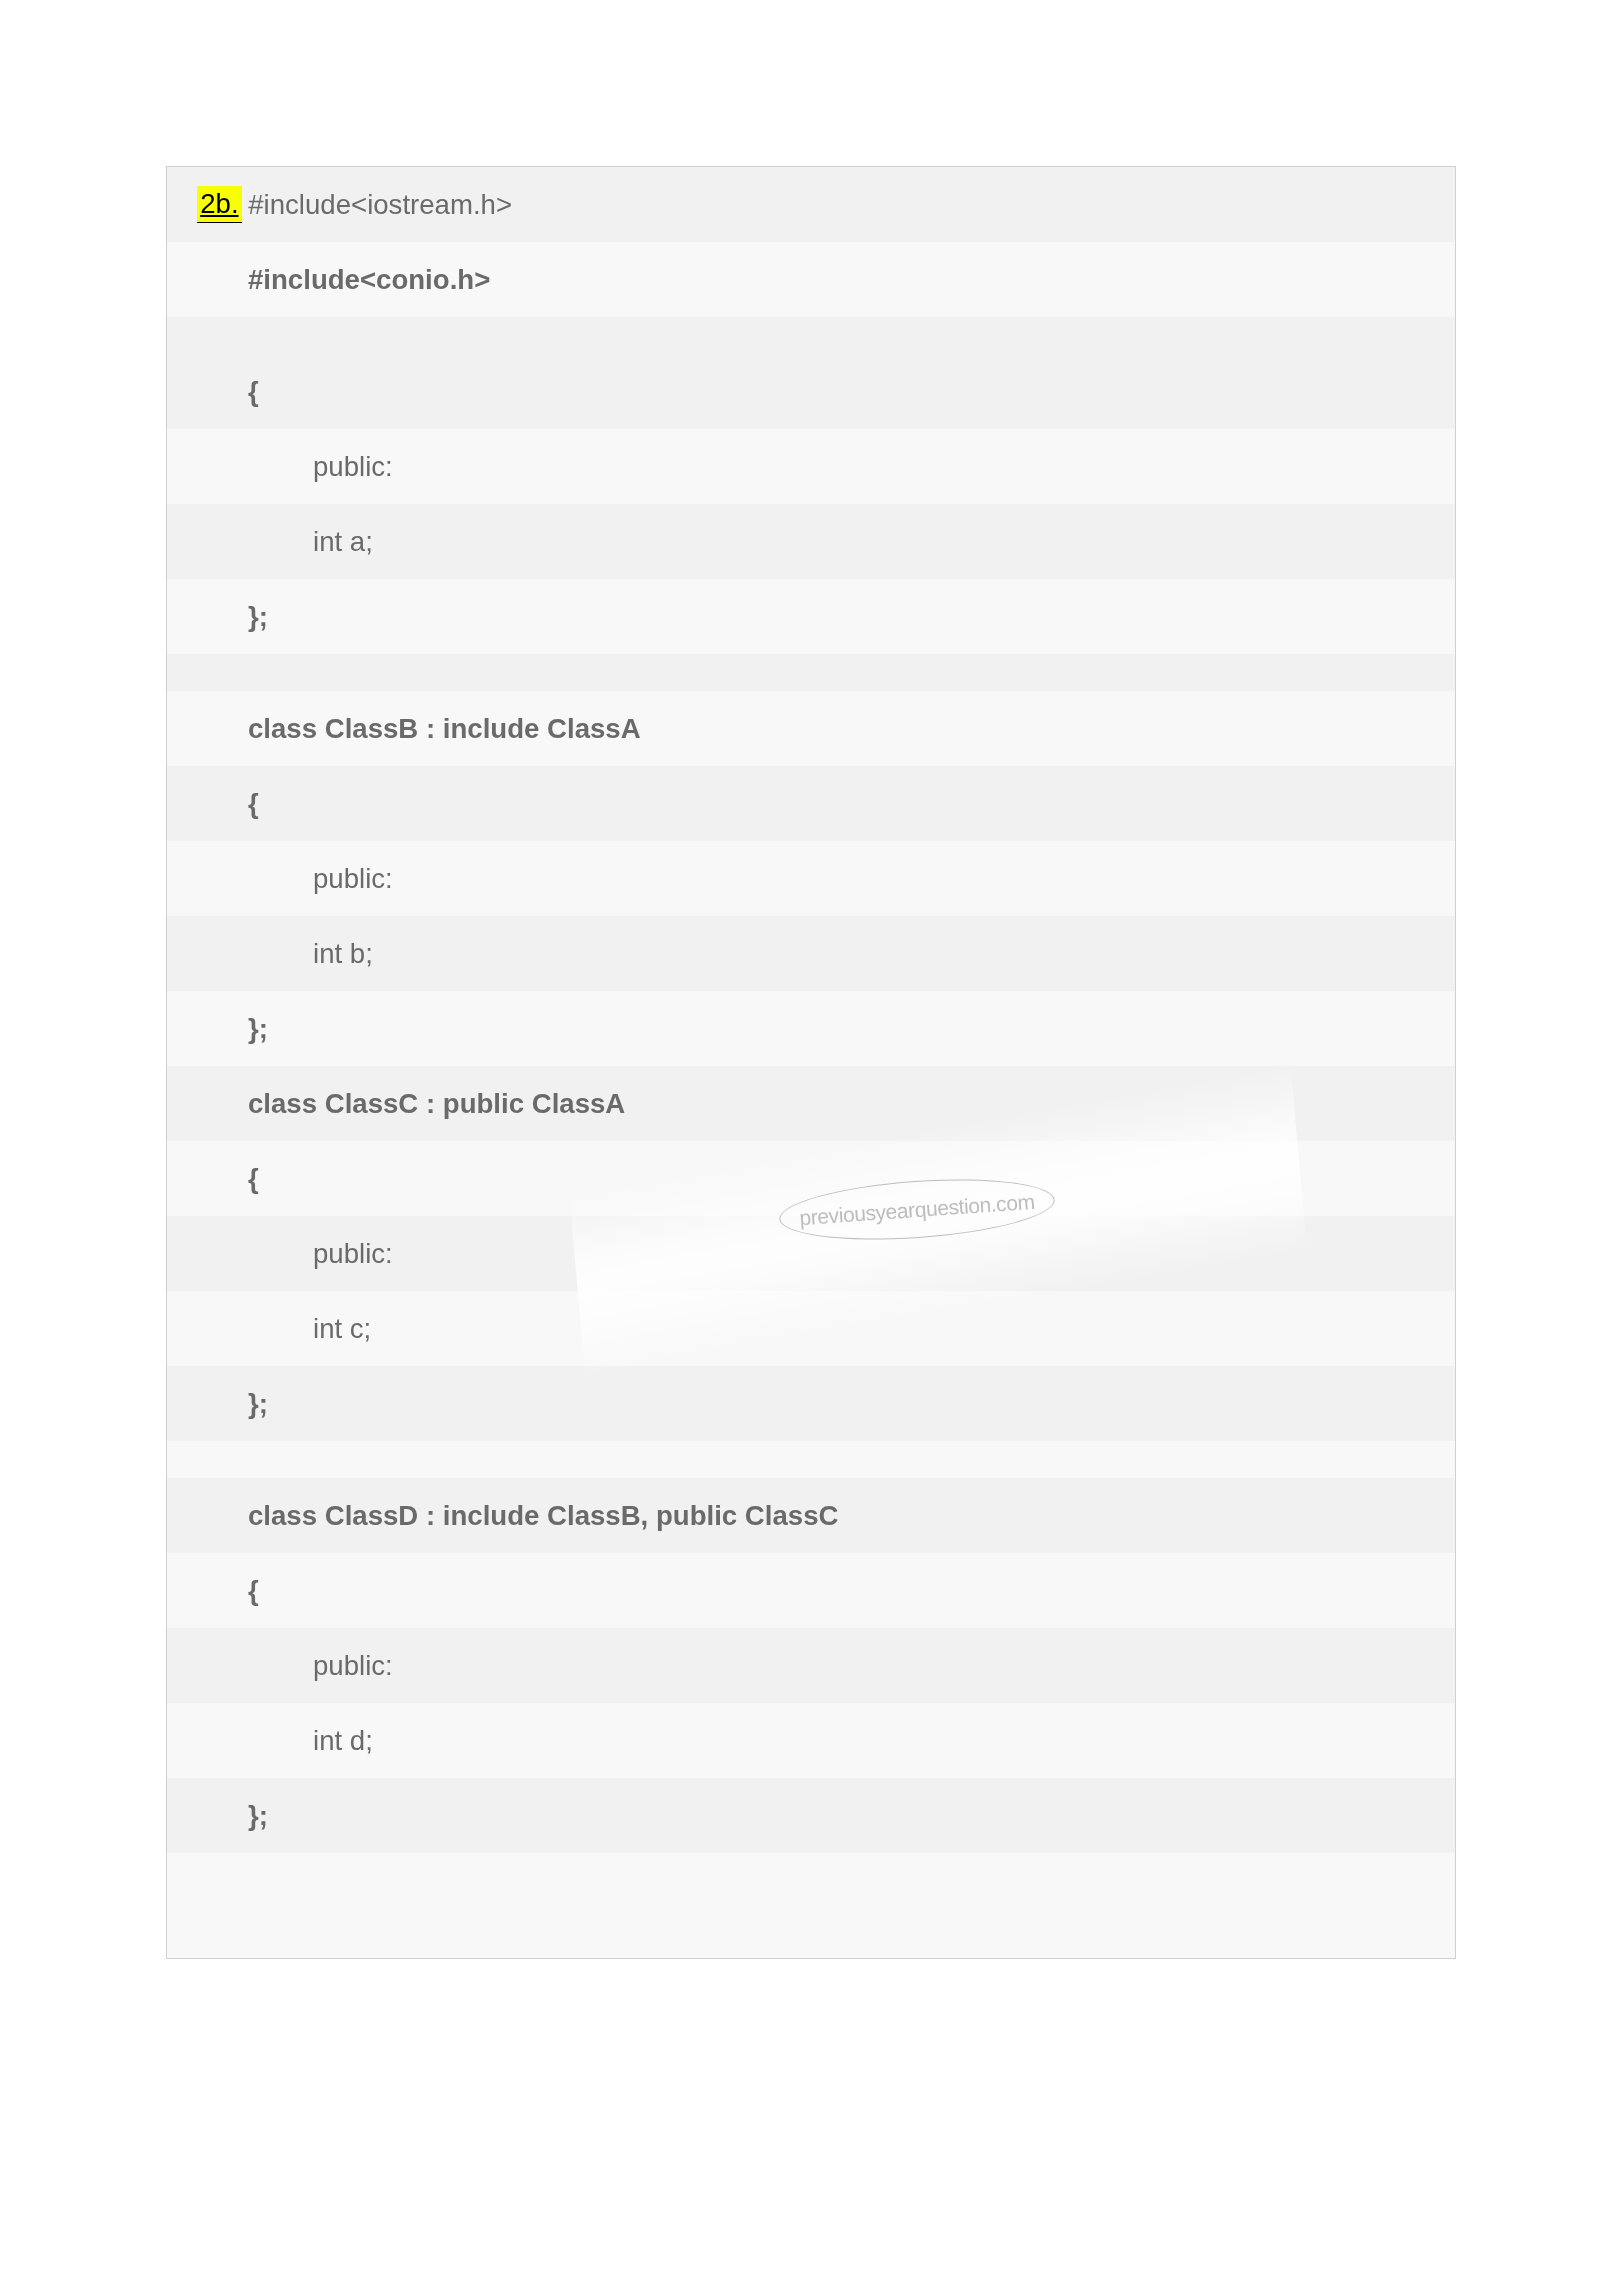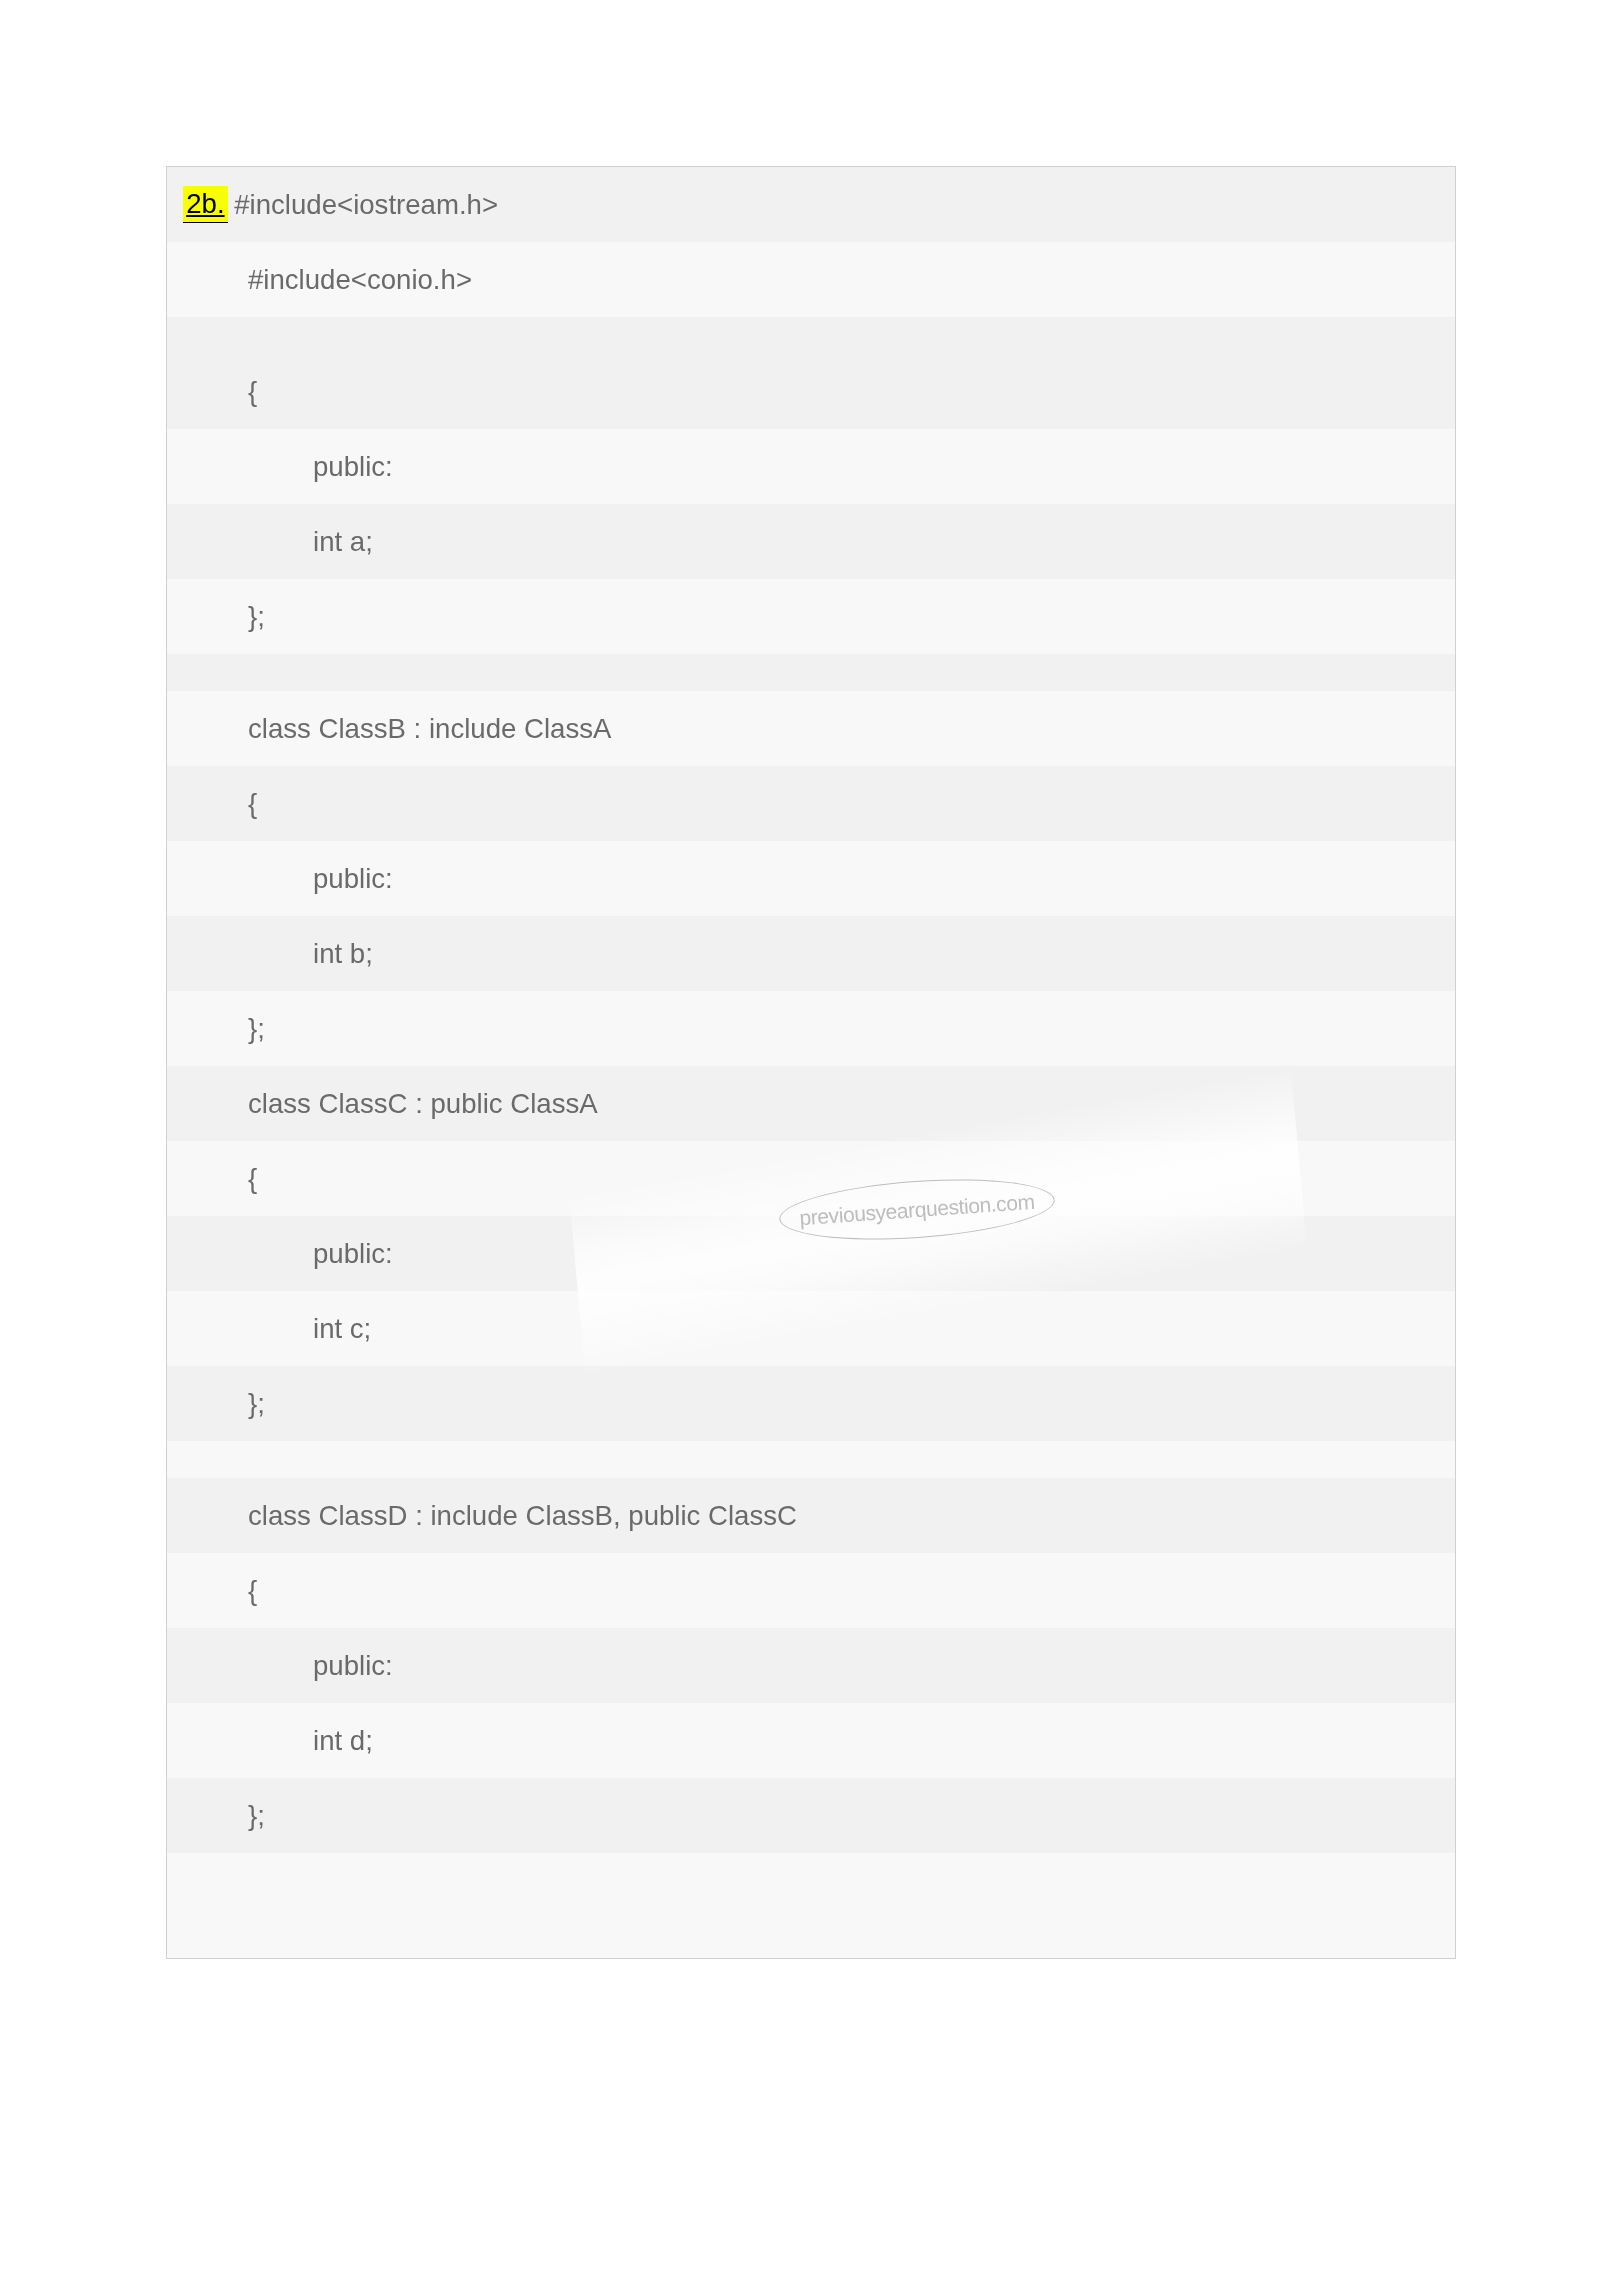--- a/index.html
+++ b/index.html
@@ -21,21 +21,21 @@
       width: 1290px;
       height: 1793px;
       border: 1.6px solid #d0d0d0;
       background: #f8f8f8;
       overflow: hidden;
     }
     .code-line {
       height: 75px;
       display: flex;
       align-items: center;
-      padding-left: 16px;
+      padding-left: 30px;
       font-size: 27.6px;
       color: #6a6a6a;
       font-family: Arial, Helvetica, sans-serif;
       position: relative;
     }
     .code-line.alt {
       background: #f1f1f1;
     }
     .code-line.short {
       height: 37px;
@@ -45,20 +45,21 @@
       color: #000000;
       padding: 1.6px 3.2px;
       border-bottom: 1.6px solid #000000;
       text-decoration: underline;
       text-decoration-color: #000000;
       font-weight: normal;
       margin-right: 6.5px;
     }
     .indent1 {
       padding-left: 81px;
+      font-weight: bold;
     }
     .indent2 {
       padding-left: 146px;
       text-align: right;
     }
     .watermark {
       position: absolute;
       left: 612px;
       top: 1014px;
       width: 276px;

